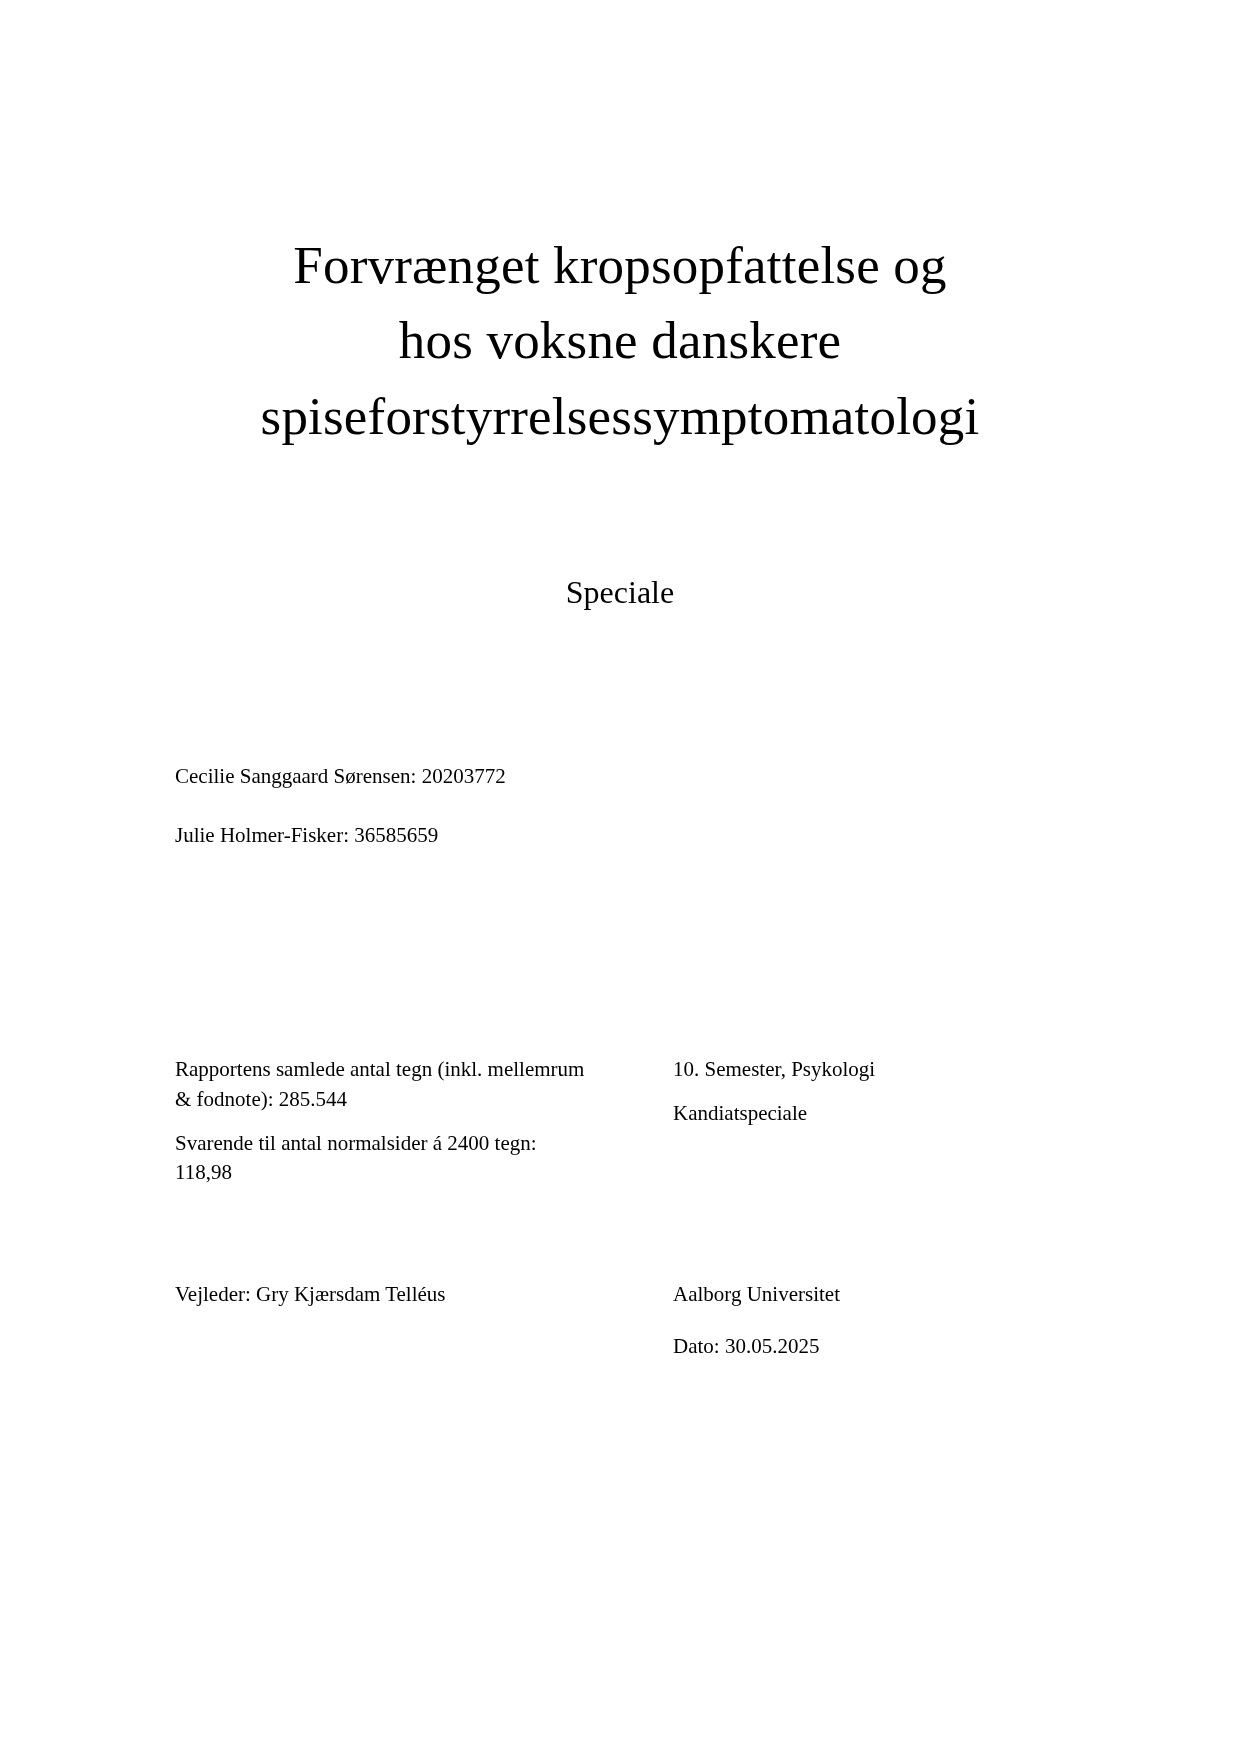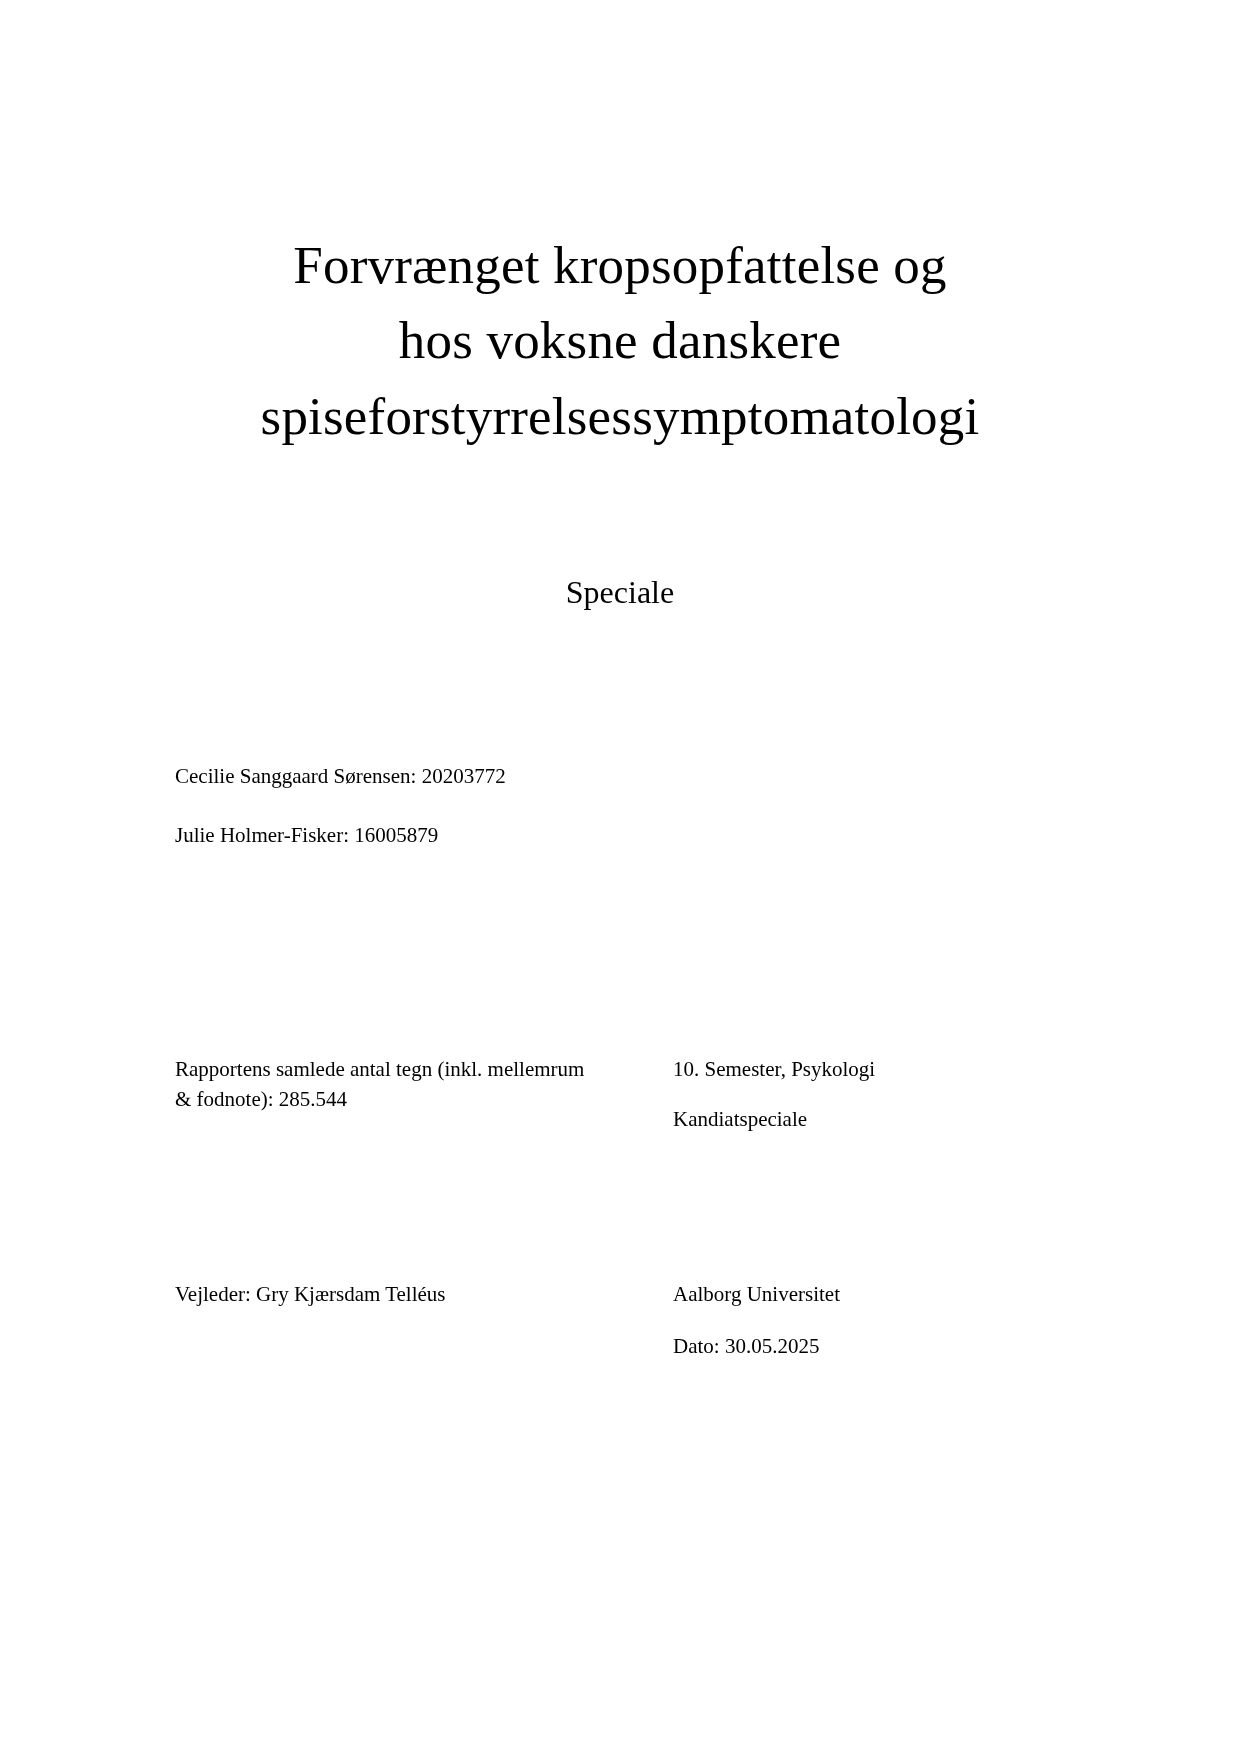--- a/index.html
+++ b/index.html
@@ -82,21 +82,21 @@
     position: absolute;
     left: 498px;
     width: 400px;
   }
   .meta-text {
     font-size: 21px;
     line-height: 1.42;
     margin-bottom: 20px;
   }
   .meta-text.tight {
-    margin-bottom: 20px;
+    margin-bottom: 14px;
   }
 
   .footer {
     position: absolute;
     top: 1280px;
     left: 175px;
     width: 900px;
   }
   .footer .meta-text {
     margin-bottom: 22px;
@@ -110,27 +110,28 @@
   <div class="title-block">
     <div class="title-line">Forvrænget kropsopfattelse og</div>
     <div class="title-line">hos voksne danskere</div>
     <div class="title-line">spiseforstyrrelsessymptomatologi</div>
   </div>
 
   <div class="subtitle">Speciale</div>
 
   <div class="authors">
     <div class="author-line">Cecilie Sanggaard Sørensen: 20203772</div>
-    <div class="author-line">Julie Holmer-Fisker: 16005879</div>
+    <div class="author-line">Julie Holmer-Fisker: 36585659</div>
   </div>
 
   <div class="meta">
     <div class="meta-row">
       <div class="col-left">
         <div class="meta-text tight">Rapportens samlede antal tegn (inkl. mellemrum &amp; fodnote): 285.544</div>
+        <div class="meta-text">Svarende til antal normalsider á 2400 tegn: 118,98</div>
       </div>
       <div class="col-right">
         <div class="meta-text tight">10. Semester, Psykologi</div>
         <div class="meta-text">Kandiatspeciale</div>
       </div>
     </div>
   </div>
 
   <div class="footer">
     <div class="meta-row">

